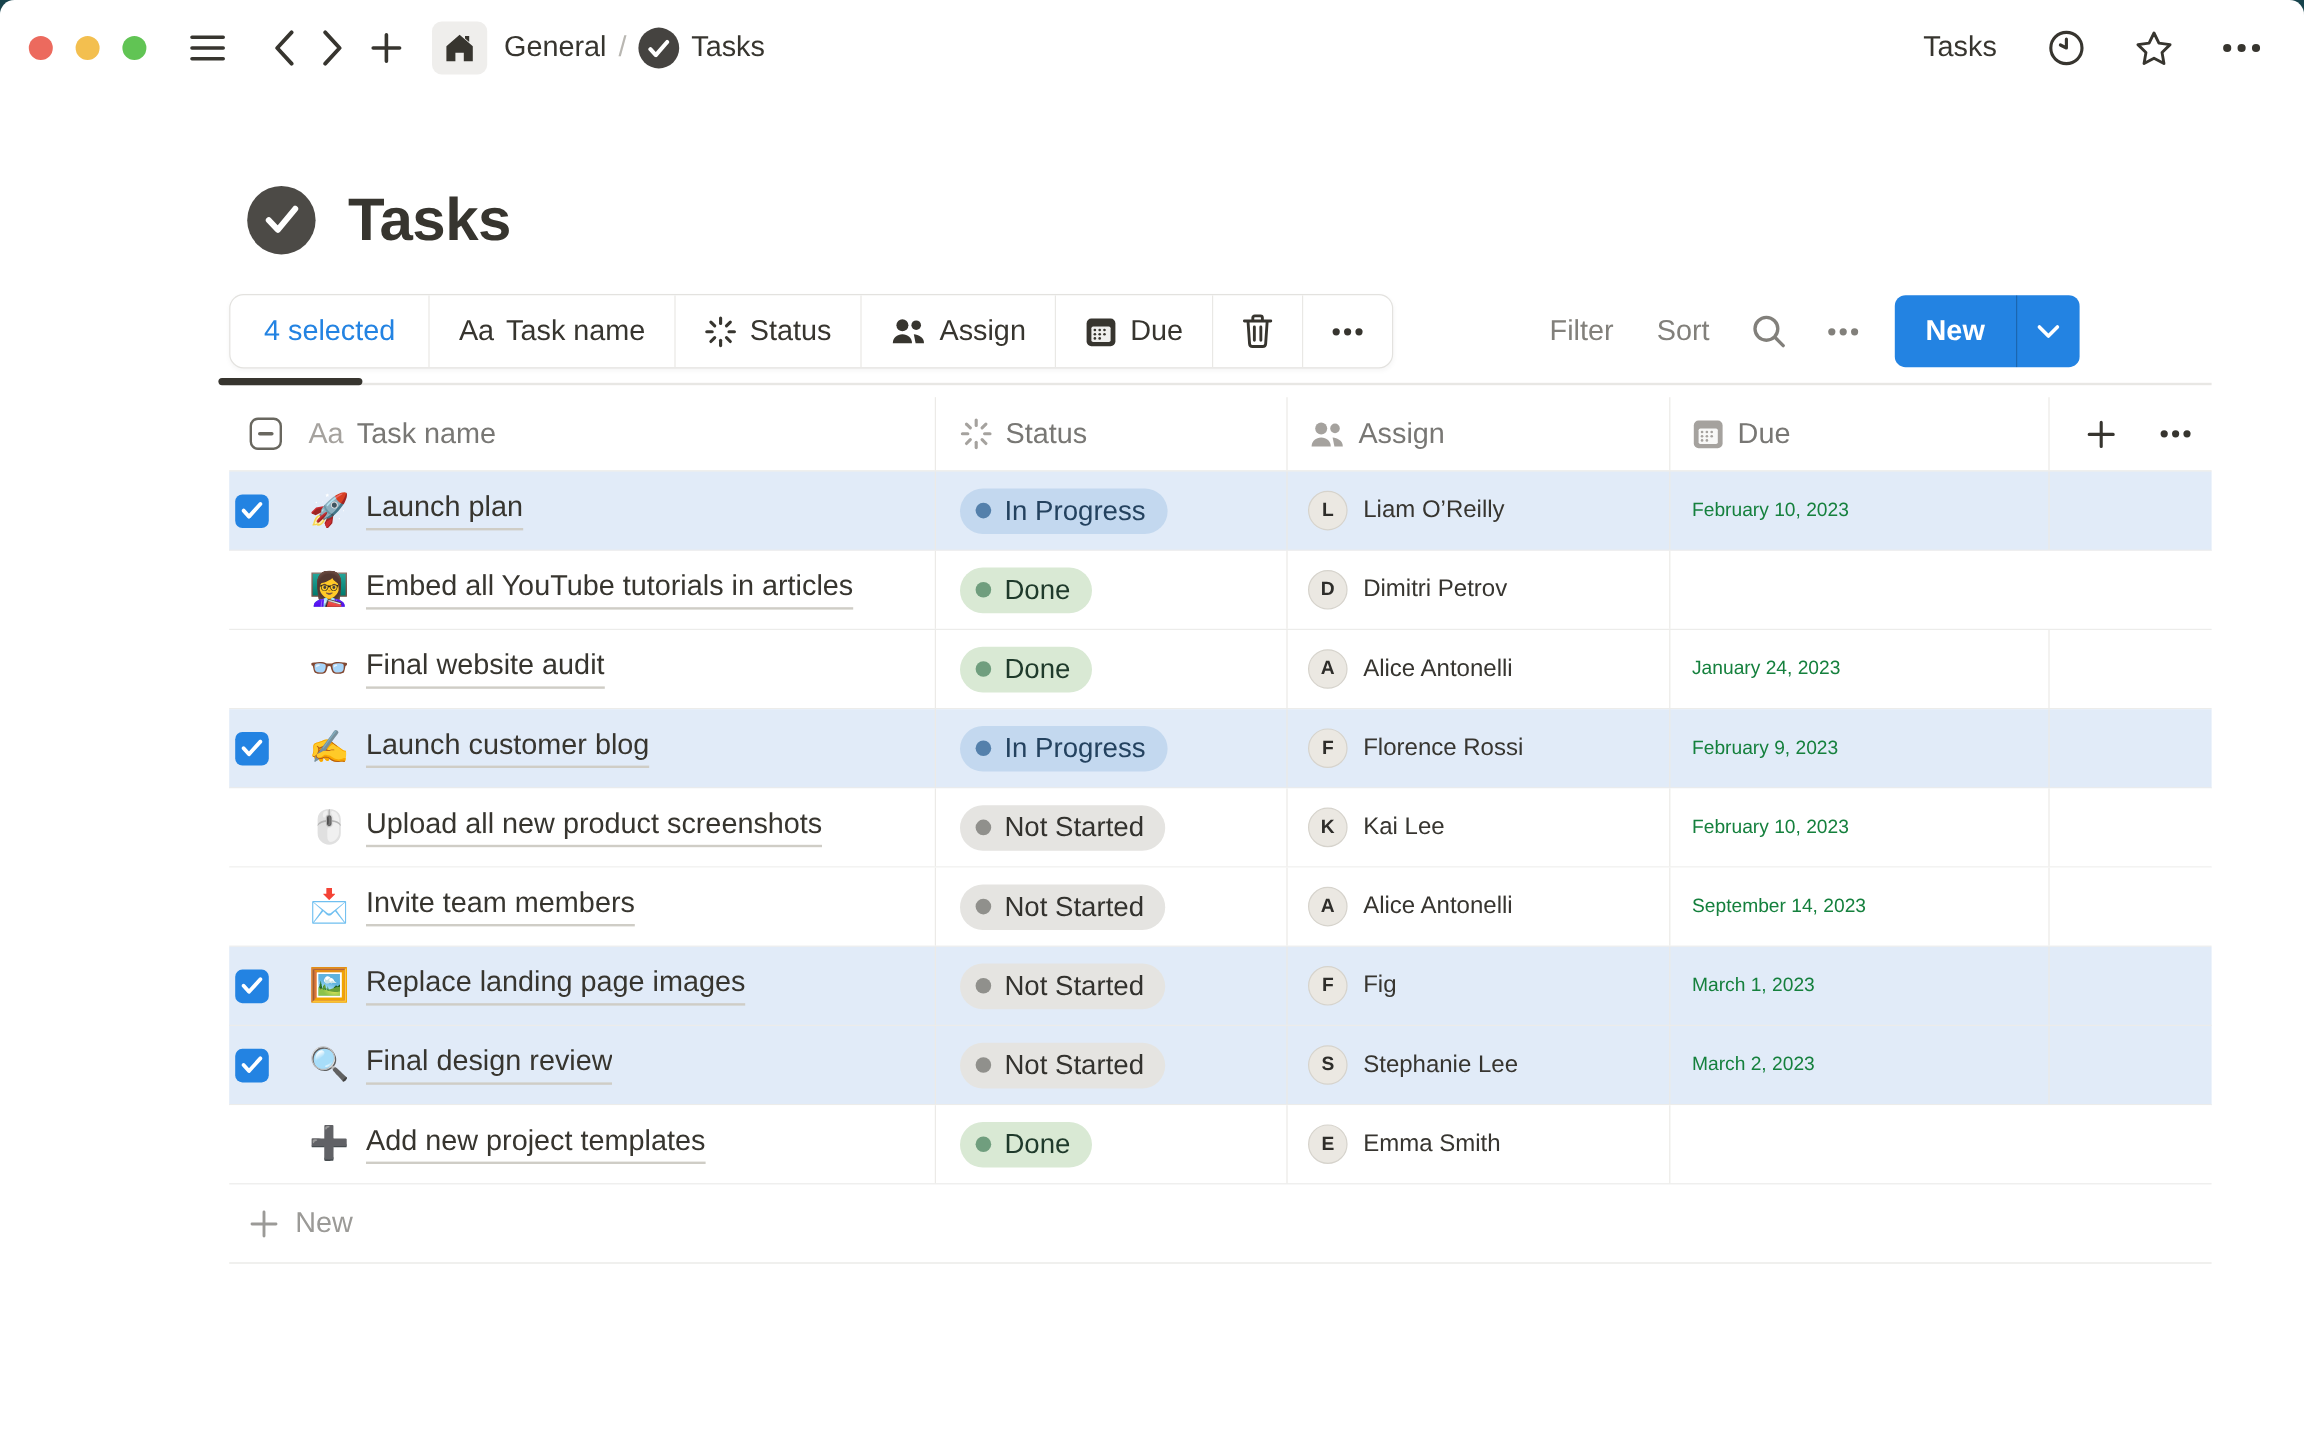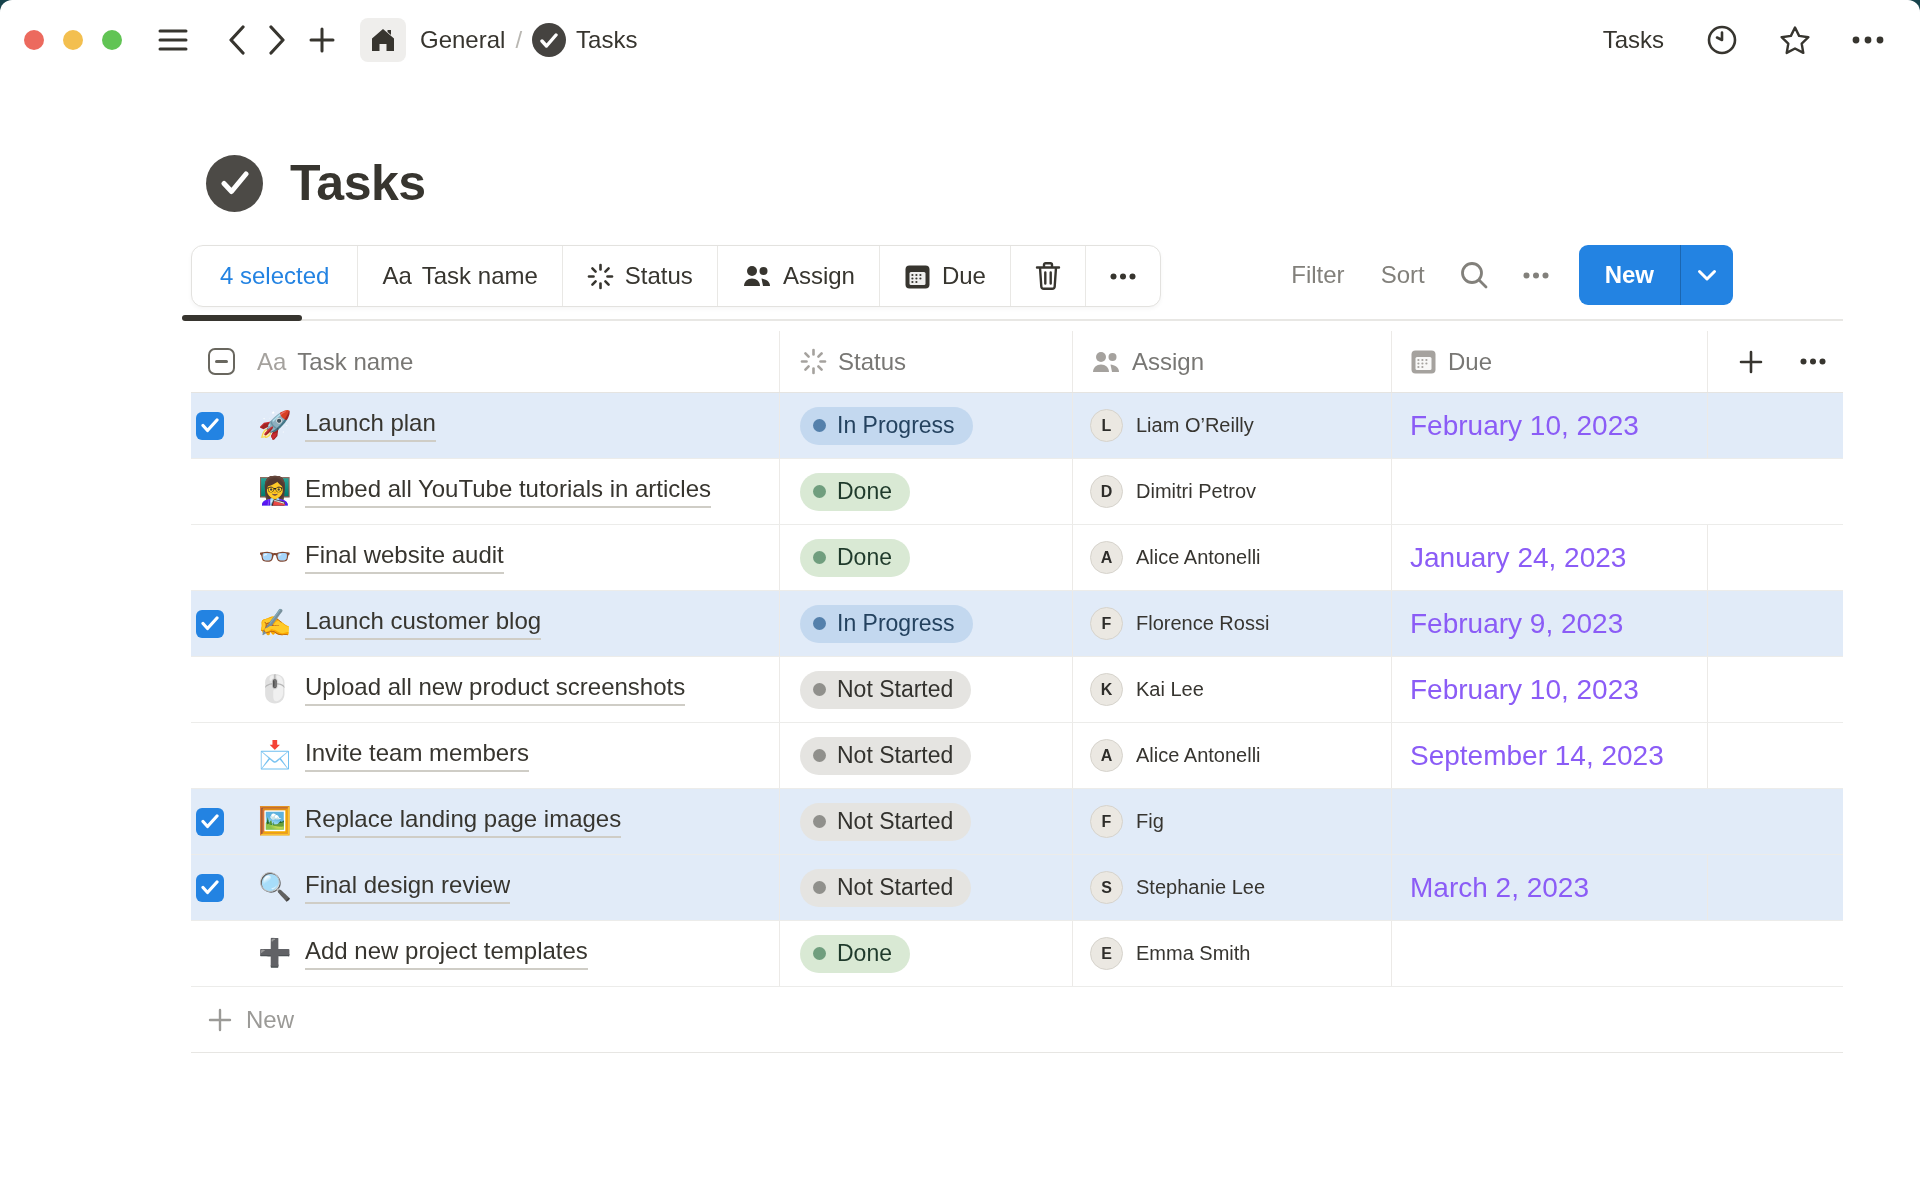--- a/index.html
+++ b/index.html
@@ -29,21 +29,21 @@
 
   
   .content { margin-left:191px; width:1652px; }
 
   
   .title-row { margin-top:74px; display:flex; align-items:center; }
   .title-icon { width:57px; height:57px; border-radius:50%; background:#4c4a46; display:flex; align-items:center; justify-content:center; margin-left:15px; }
   .page-title { font-size:50px; font-weight:800; letter-spacing:-0.5px; margin-left:27px; color:#37352f; }
 
   
-  .actionbar { margin-top:33px; display:flex; align-items:flex-start; padding-right:110px;gap:32px; }
+  .actionbar { margin-top:33px; display:flex; align-items:center; padding-right:110px;gap:32px; }
   .group { display:flex; align-items:stretch; height:62px; background:#fff;
     border:1px solid #e3e2df; border-radius:12px; box-shadow:0 2px 4px rgba(15,15,15,.04); overflow:hidden; }
   .seg { display:flex; align-items:center; padding:0 24px; font-size:24px; font-weight:500;
     color:#37352f; cursor:pointer; border-left:1px solid #e9e8e5; white-space:nowrap; }
   .seg:first-child { border-left:none; }
   .seg.sel { color:#2383e2; padding:0 28px; }
   .seg .aa { color:#37352f; font-size:24px; margin-right:10px; }
   .seg .seg-ic { display:flex; align-items:center; margin-right:11px; color:#37352f; }
   .ab-right { margin-left:auto; display:flex; align-items:center; }
   .flat { font-size:24px; color:#82807b; cursor:pointer; }
@@ -72,21 +72,21 @@
   .ind-check { width:27px; height:27px; border:2px solid #69675f; border-radius:7px; margin:0 0 0 17px; display:flex; align-items:center; justify-content:center; cursor:pointer; }
   .ind-dash { width:13px; height:3px; background:#69675f; border-radius:2px; }
   .ind-gap { width:22px; }
 
   .row { display:flex; height:66px; border-bottom:1px solid #ececea; background:#fff; }
   .row.selected { background:#e1ebf8; }
   .cell { display:flex; align-items:center; border-right:1px solid #eceae7; overflow:hidden; }
   .c-name { width:589px; }
   .c-status { width:293px; }
   .c-assign { width:319px; }
-  .c-due { width:316px; font-size:28px; color:#8b5cf6; }
+  .c-due { width:316px; font-size:16px; color:#15803d; }
   .c-due span { padding-left:18px; white-space:nowrap; }
   .c-extra { width:135px; border-right:none; }
   .row-check { width:28px; height:28px; margin-left:5px; border-radius:6px; background:#2383e2;
     display:flex; align-items:center; justify-content:center; flex:none; cursor:pointer; }
   .row-check.hidden { visibility:hidden; }
   .task-emoji { margin-left:34px; width:32px; font-size:27px; line-height:1; flex:none; text-align:center; }
   .task-name { margin-left:15px; font-size:24px; font-weight:500; color:#37352f; white-space:nowrap;
     border-bottom:2px solid #cfcdc6; padding-bottom:3px; max-width:470px; overflow:hidden; cursor:pointer; }
   .pill { margin-left:20px; height:38px; border-radius:19px; display:flex; align-items:center;
     padding:0 18px 0 13px; font-size:23px; white-space:nowrap; cursor:pointer; }
@@ -504,20 +504,23 @@
           <div class="cell c-status">
             <span class="pill" style="background: rgb(229, 228, 225); color: rgb(51, 50, 46);">
               <span class="dot" style="background: rgb(144, 144, 140);"></span>
               <span>Not Started</span>
             </span>
           </div>
           <div class="cell c-assign">
             <span class="avatar">F</span>
             <span class="assignee">Fig</span>
           </div>
+          <div class="cell c-due">
+            <span>March 1, 2023</span>
+          </div>
           <div class="cell c-extra"></div>
         </div>
         <div class="row selected">
           <div class="cell c-name">
             <span class="row-check">
               <svg width="18" height="15" viewBox="0 0 18 15">
                 <path d="M2 7.5l4.5 5L16 2" stroke="#fff" stroke-width="3.2" fill="none" stroke-linecap="round" stroke-linejoin="round"></path>
               </svg>
             </span>
             <span class="task-emoji">🔍</span>

